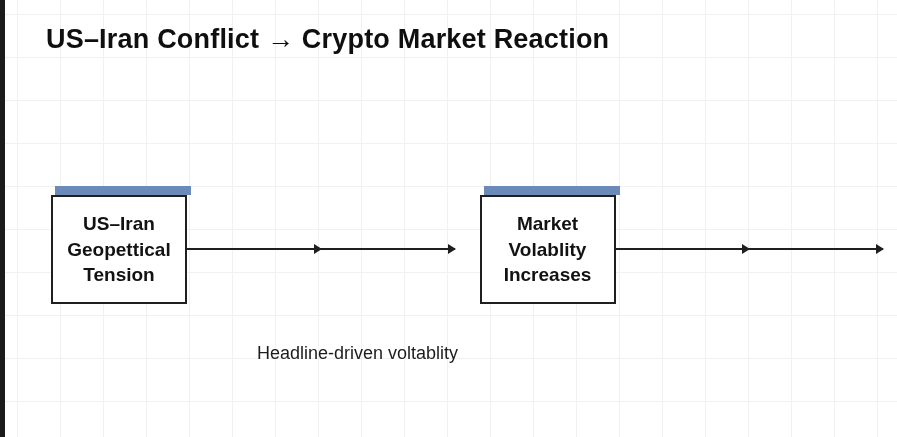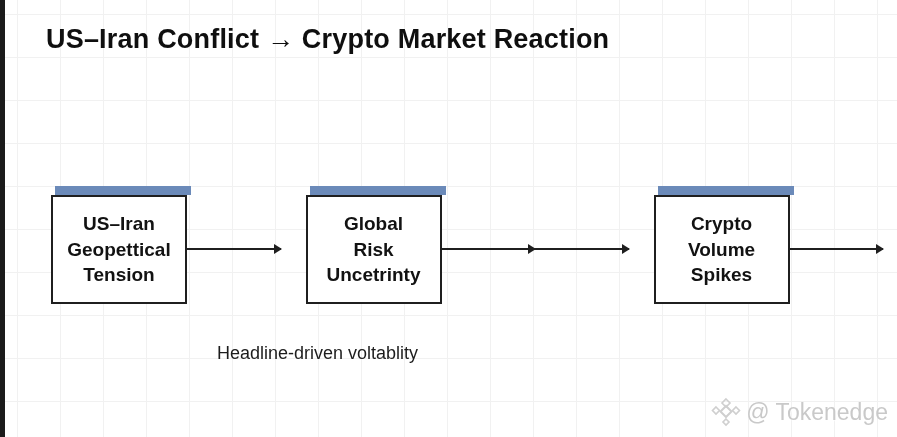--- a/index.html
+++ b/index.html
@@ -47,21 +47,21 @@
     height:2px;background:#1f1f1f;margin-top:7px;
   }
   .arrow::after{
     content:"";position:absolute;right:-1px;top:-4px;
     width:0;height:0;
     border-top:5px solid transparent;
     border-bottom:5px solid transparent;
     border-left:8px solid #1f1f1f;
   }
   .annotation{
-    position:absolute;font-size:18px;color:#1c1c1c;white-space:nowrap;
+    position:absolute;font-size:18px;color:#1c1c1c;white-space:nowrap;margin-left:40px;
   }
   .annotation-1{left:217px;top:343px;}
   .annotation-2{left:587px;top:344px;}
   .watermark{
     position:absolute;right:9px;bottom:9px;
     display:flex;align-items:center;gap:5px;
     color:#c9c9c9;font-size:23px;
     text-shadow:1px 1px 1px #ffffff;
     user-select:none;
   }
@@ -80,50 +80,34 @@
 
     <div class="node">
       <div class="node-topbar"></div>
       <div class="node-body">US–Iran
 Geopettical
 Tension</div>
     </div>
 
     <div class="arrow"></div>
 
-    <div class="node">
-      <div class="node-topbar"></div>
-      <div class="node-body">Global
-Risk
-Uncetrinty</div>
-    </div>
-
-    <div class="arrow"></div>
-
 
     <div class="arrow"></div>
 
     <div class="node">
       <div class="node-topbar"></div>
-      <div class="node-body">Crypto
-Volume
-Spikes</div>
+      <div class="node-body">Market
+Volablity
+Increases</div>
     </div>
+
+    <div class="arrow"></div>
+
 
     <div class="arrow"></div>
 
 
   </div>
 
   <span class="annotation annotation-1">Headline-driven voltablity</span>
 
-  <div class="watermark">
-    <svg width="30" height="32" viewBox="0 0 30 32" fill="none" xmlns="http://www.w3.org/2000/svg">
-      <path d="M15 3 L19 7 L15 11 L11 7 Z" stroke="#cfcfcf" stroke-width="1.6" fill="none"></path>
-      <path d="M5 11 L8.5 14.5 L5 18 L1.5 14.5 Z" stroke="#cfcfcf" stroke-width="1.6" fill="none"></path>
-      <path d="M25 11 L28.5 14.5 L25 18 L21.5 14.5 Z" stroke="#cfcfcf" stroke-width="1.6" fill="none"></path>
-      <path d="M15 10 L20.5 15.5 L15 21 L9.5 15.5 Z" stroke="#cfcfcf" stroke-width="2" fill="none"></path>
-      <path d="M15 23 L18 26 L15 29 L12 26 Z" stroke="#cfcfcf" stroke-width="1.6" fill="none"></path>
-    </svg>
-    <span>@ Tokenedge</span>
-  </div>
 
 </div>
 
 </body></html>

